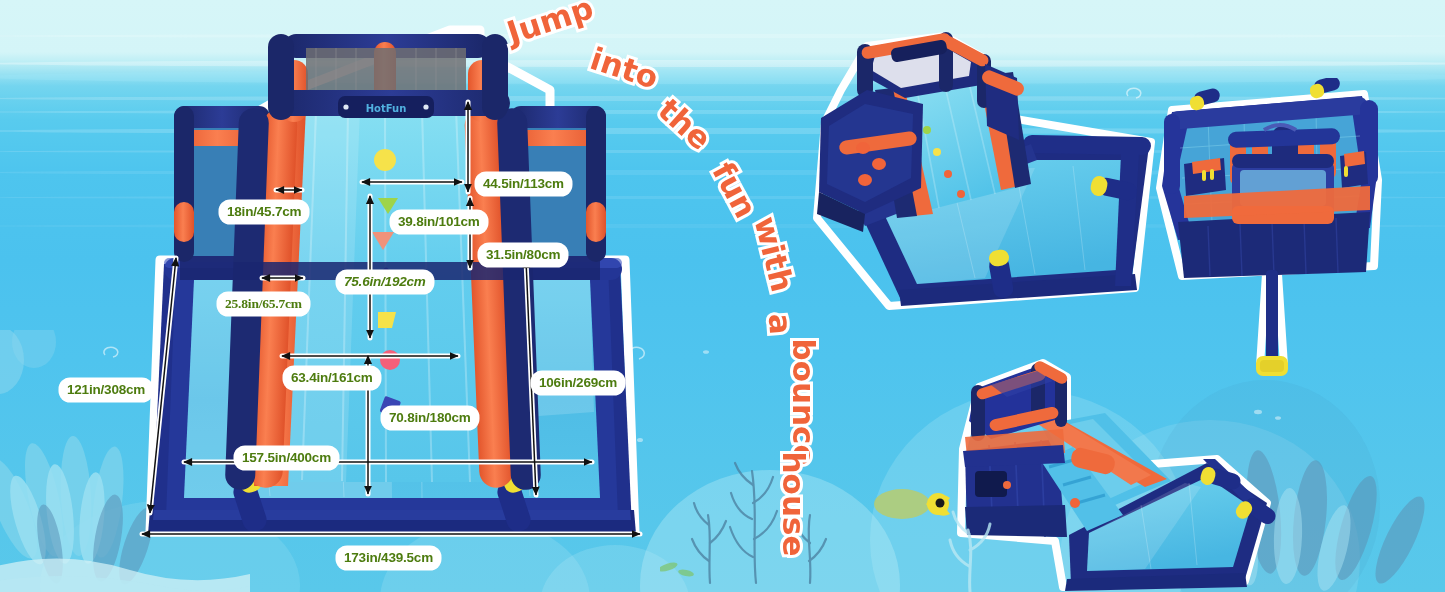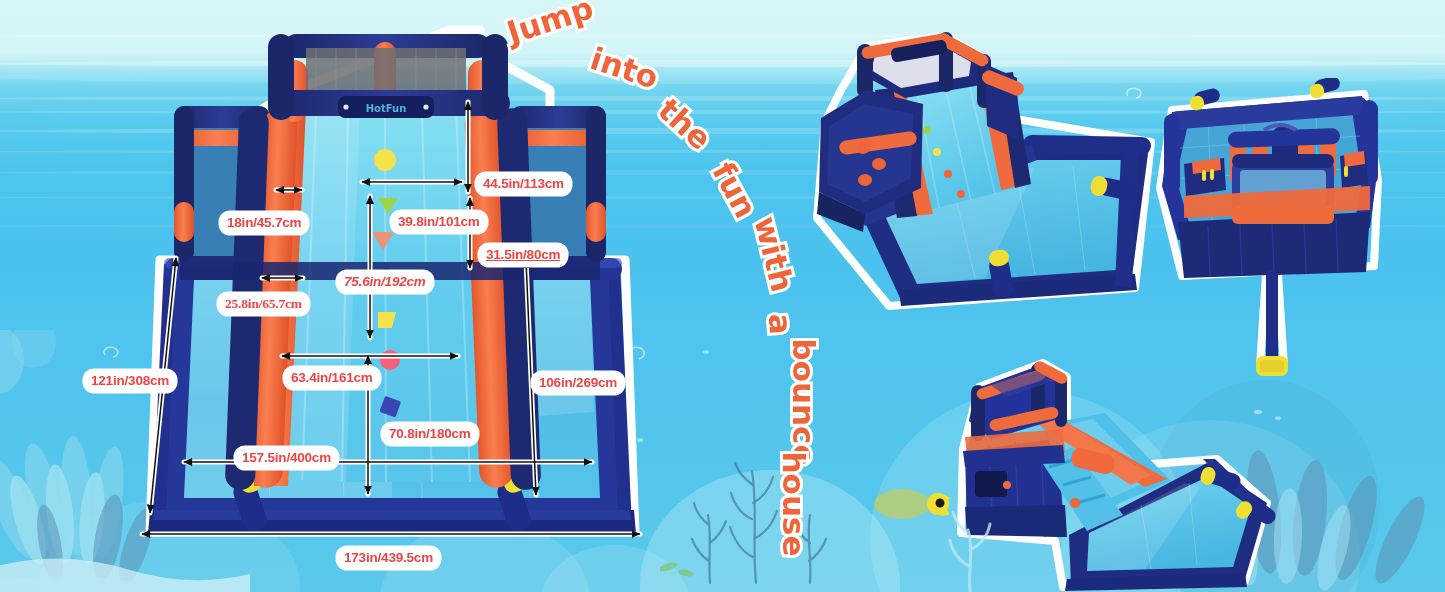--- a/index.html
+++ b/index.html
@@ -42,21 +42,21 @@
   .blob-d{ background:rgba(58,120,155,0.20); }
   .blob-l{ background:rgba(210,245,250,0.30); }
 
   
   .prod{position:absolute;}
 
   
   .dim-label{
     position:absolute;
     background:#ffffff;
-    color:#ef4444;
+    color:#4d7c0f;
     font-size:13.5px;
     font-weight:700;
     letter-spacing:-0.2px;
     padding:2px 6px 3px 6px;
     border-radius:9px;
     white-space:nowrap;
     line-height:15px;
     box-shadow:0 0 0 2.5px #ffffff;
   }
 
@@ -586,30 +586,30 @@
       <path d="M370 196 L370 338" marker-start="url(#at)" marker-end="url(#ah)"></path>
       <path d="M176 258 L150 513" marker-start="url(#at)" marker-end="url(#ah)"></path>
       <path d="M282 356 L458 356" marker-start="url(#at)" marker-end="url(#ah)"></path>
       <path d="M526 260 L536 495" marker-start="url(#at)" marker-end="url(#ah)"></path>
       <path d="M368 356 L368 494" marker-start="url(#at)" marker-end="url(#ah)"></path>
       <path d="M184 462 L592 462" marker-start="url(#at)" marker-end="url(#ah)"></path>
       <path d="M142 534 L640 534" marker-start="url(#at)" marker-end="url(#ah)"></path>
     </g>
   </svg>
 
-  <div class="dim-label" style="left:221px;top:213px;text-align:center;">18in/45.7cm</div>
+  <div class="dim-label" style="left:221px;top:202px;text-align:center;">18in/45.7cm</div>
   <div class="dim-label" style="left:392px;top:212px;">39.8in/101cm</div>
   <div class="dim-label" style="left:477px;top:174px;">44.5in/113cm</div>
-  <div class="dim-label" style="left:480px;top:245px;text-decoration:underline;">31.5in/80cm</div>
+  <div class="dim-label" style="left:480px;top:245px;">31.5in/80cm</div>
   <div class="dim-label" style="left:219px;top:294px;font-family:Liberation Serif, serif;">25.8in/65.7cm</div>
   <div class="dim-label" style="left:338px;top:272px;font-style:italic;">75.6in/192cm</div>
-  <div class="dim-label" style="left:61px;top:371px;margin-left:24px;">121in/308cm</div>
+  <div class="dim-label" style="left:61px;top:380px;">121in/308cm</div>
   <div class="dim-label" style="left:285px;top:368px;">63.4in/161cm</div>
   <div class="dim-label" style="left:533px;top:373px;">106in/269cm</div>
-  <div class="dim-label" style="left:383px;top:408px;margin-top:16px;">70.8in/180cm</div>
+  <div class="dim-label" style="left:383px;top:408px;">70.8in/180cm</div>
   <div class="dim-label" style="left:236px;top:448px;">157.5in/400cm</div>
   <div class="dim-label" style="left:338px;top:548px;text-align:right;">173in/439.5cm</div>
 
   <div class="headline">
     <div class="hl-word" style="left:36px;top:8px;font-size:31px;transform:rotate(-18deg);">Jump</div>
     <div class="hl-word" style="left:120px;top:56px;font-size:31px;transform:rotate(18deg);">into</div>
     <div class="hl-word" style="left:186px;top:112px;font-size:31px;transform:rotate(42deg);">the</div>
     <div class="hl-word" style="left:236px;top:178px;font-size:31px;transform:rotate(62deg);">fun</div>
     <div class="hl-word" style="left:266px;top:242px;font-size:31px;transform:rotate(76deg);">with</div>
     <div class="hl-word" style="left:300px;top:312px;font-size:31px;transform:rotate(86deg);">a</div>

